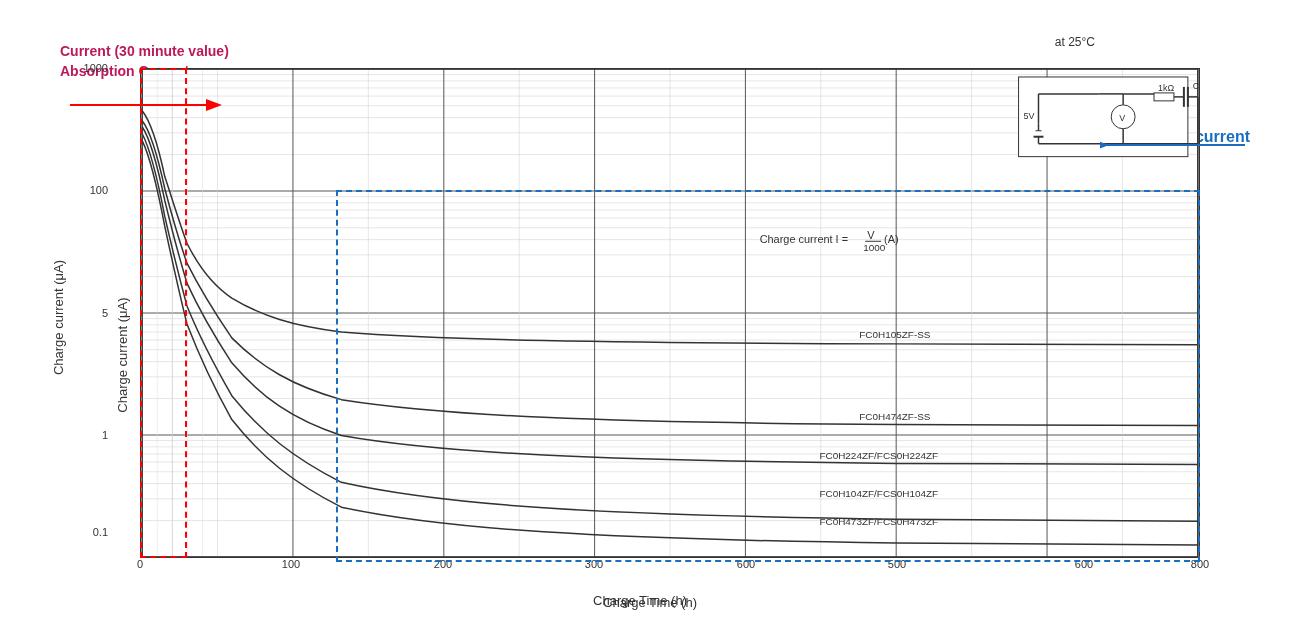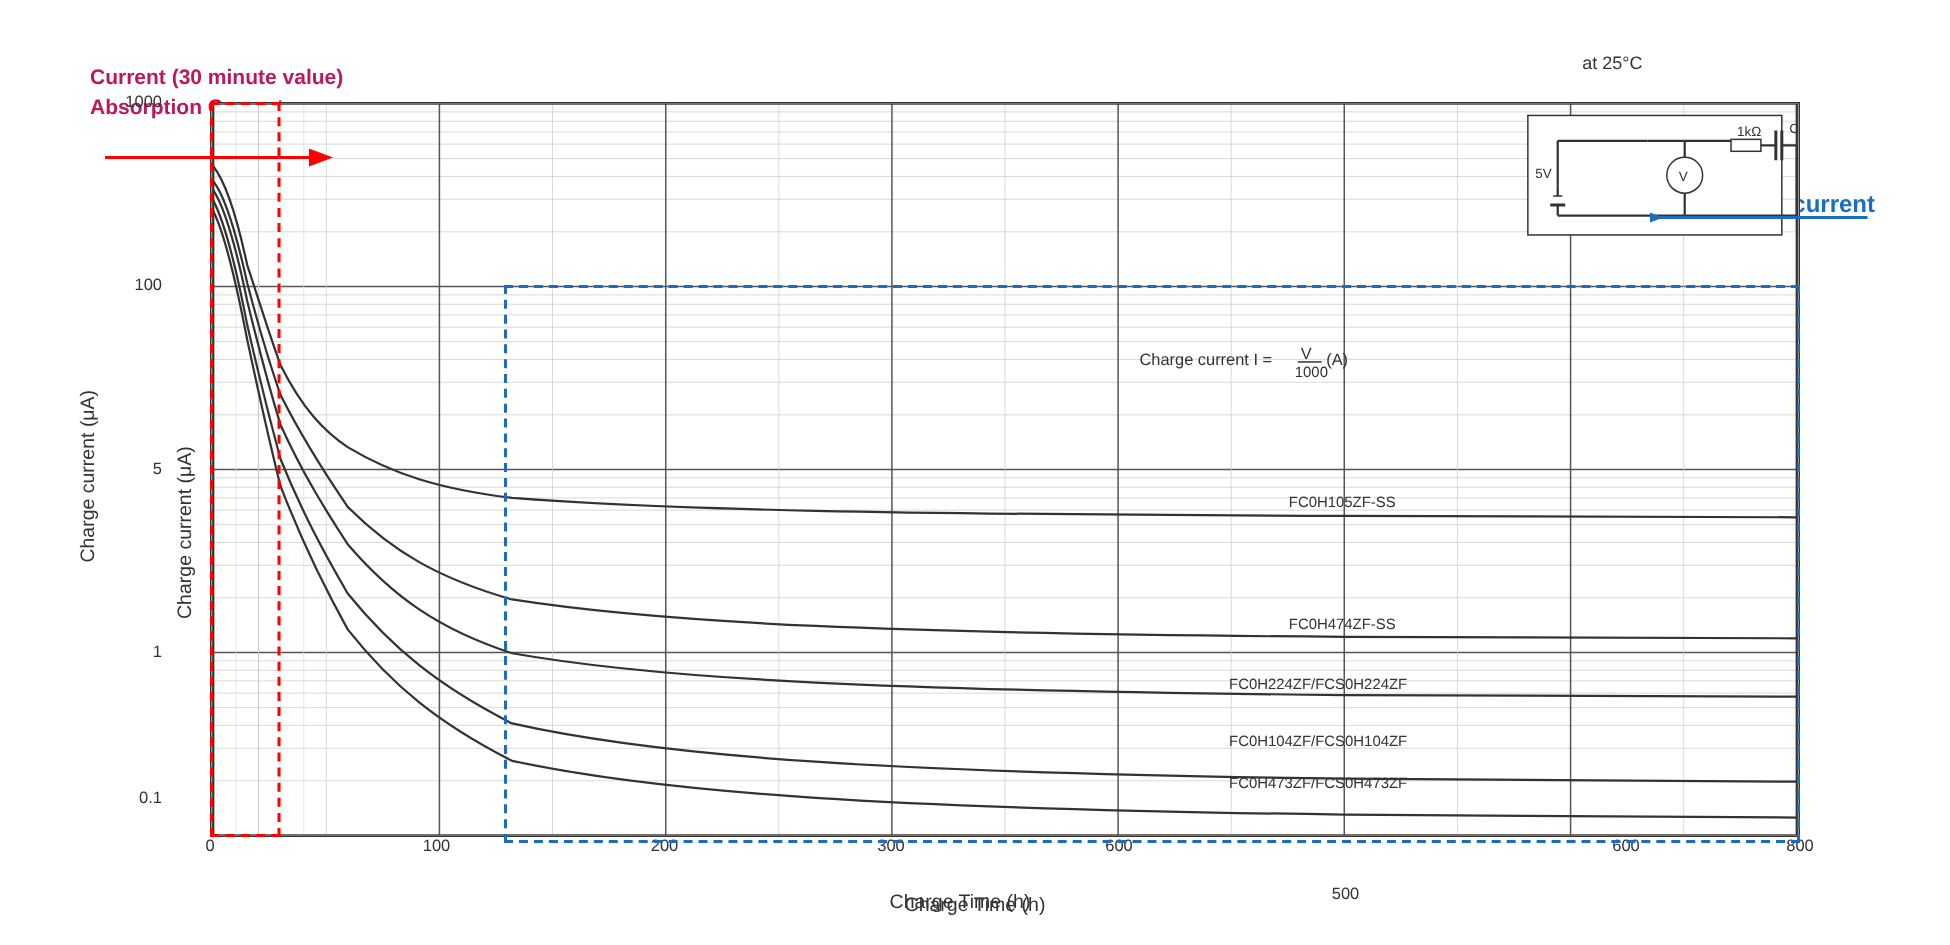--- a/index.html
+++ b/index.html
@@ -276,21 +276,21 @@
       <span style="position:absolute; left:0px; transform:translateX(-50%);">0</span>
 
       <span style="position:absolute; left:151px; transform:translateX(-50%);">100</span>
 
       <span style="position:absolute; left:303px; transform:translateX(-50%);text-align:right;">200</span>
 
       <span style="position:absolute; left:454px; transform:translateX(-50%);">300</span>
 
       <span style="position:absolute; left:606px; transform:translateX(-50%);">600</span>
 
-      <span style="position:absolute; left:757px; transform:translateX(-50%);margin-top:32px;">500</span>
+      <span style="position:absolute; left:757px; transform:translateX(-50%);">500</span>
 
       <span style="position:absolute; left:944px; transform:translateX(-50%);">600</span>
 
       <span style="position:absolute; left:1060px; transform:translateX(-50%);">800</span>
     </div>
 
     <div style="position:absolute; bottom:0px; left:600px; transform:translateX(-50%); font-size:13px; color:#333;">
       <span>Charge Time (h)</span>
     </div>
 

